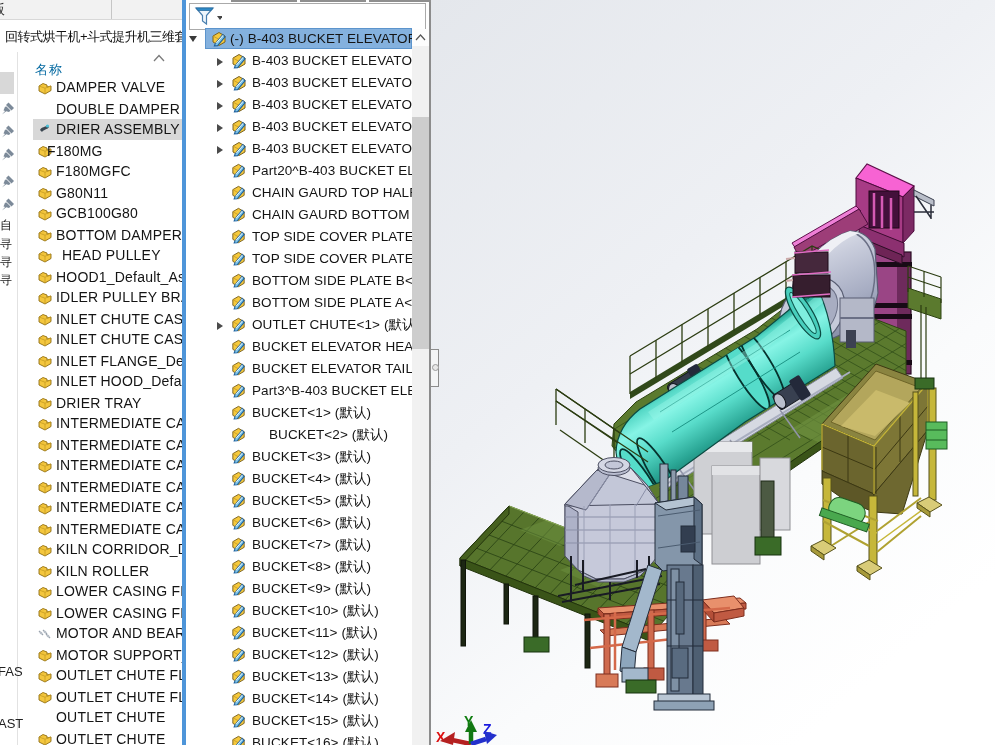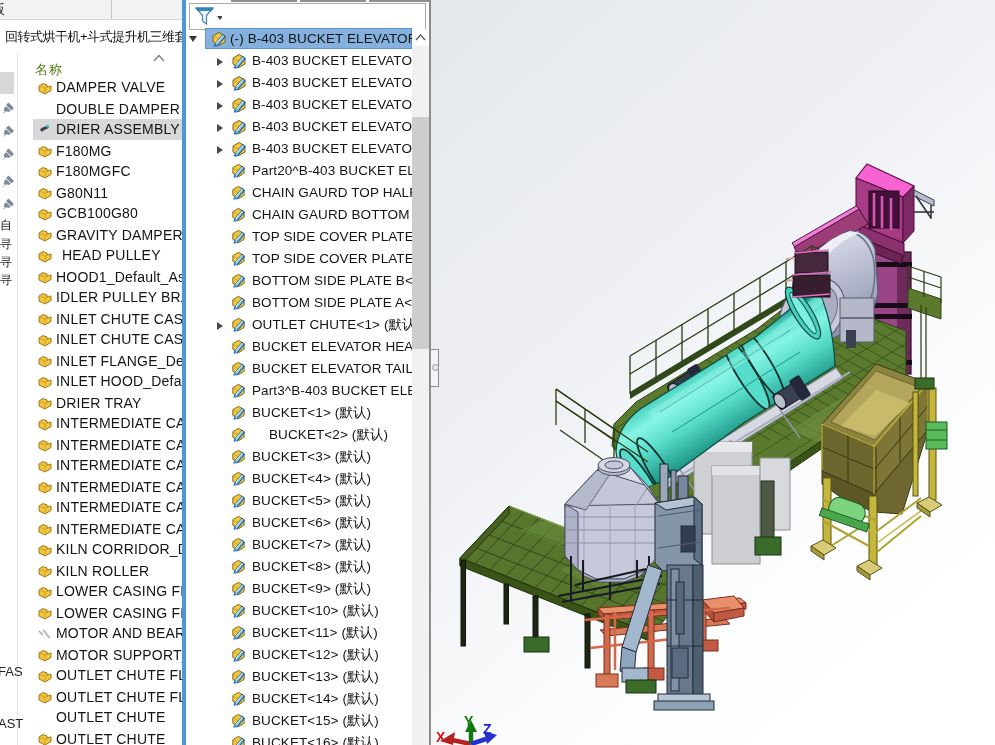--- a/index.html
+++ b/index.html
@@ -52,21 +52,21 @@
 <div class="abs" style="left:0;top:254px;width:17px;height:14px;overflow:hidden;font-size:12px;color:#222">寻找</div>
 <div class="abs" style="left:0;top:272px;width:17px;height:14px;overflow:hidden;font-size:12px;color:#222">寻找</div>
 <div class="abs" style="left:-2px;top:664px;font-size:13px;color:#222">FAS</div>
 <div class="abs" style="left:-2px;top:716px;font-size:13px;color:#222">AST</div>
 <div class="abs" style="left:0;top:0;width:182px;height:19px;background:#f2f2f2;border-bottom:1px solid #d8d8d8"></div>
 <div class="abs" style="left:111px;top:0;width:1px;height:19px;background:#c6c6c6"></div>
 <div class="abs" style="left:-9px;top:1px;font-size:14px;color:#333">版</div>
 <div class="abs" style="left:0;top:20px;width:182px;height:32px;background:#ffffff;overflow:hidden">
     <div class="abs" style="left:5px;top:8px;font-size:13px;letter-spacing:-0.5px;color:#111;white-space:nowrap">回转式烘干机+斗式提升机三维套</div>
   </div>
-<div class="abs" style="left:35px;top:61px;font-size:13px;color:#4d7c0f;letter-spacing:1px">名称</div>
+<div class="abs" style="left:35px;top:61px;font-size:13px;color:#0369a1;letter-spacing:1px">名称</div>
 <svg class="abs" style="left:153px;top:54px" width="12" height="8" viewBox="0 0 12 8">
     <path d="M1 7 L6 1.5 L11 7" fill="none" stroke="#7a7a7a" stroke-width="1.3"></path>
   </svg>
 <div class="abs" style="left:18px;top:77px;width:164px;height:668px;overflow:hidden">
 <svg class="abs" style="left:19px;top:3px" width="16" height="16" viewBox="0 0 16 16">
       <path d="M2 6 L6 3.5 L10 5 L10 7 L14 6 L14 10.5 L8 14 L2 11 Z" fill="#f3c63e" stroke="#8f6d14" stroke-width="0.9"></path>
       <path d="M2 6 L8 8.2 L14 6" fill="none" stroke="#c79c22" stroke-width="0.8"></path>
       <path d="M8 8.2 L8 14" fill="none" stroke="#c79c22" stroke-width="0.8"></path>
       <path d="M6 3.5 L6 6.8" fill="none" stroke="#e8b830" stroke-width="0.7"></path>
     </svg>
@@ -77,21 +77,21 @@
       <path d="M2 8 C4 4 7 6 9 3 L11 5 C9 8 6 7 4 10 Z" fill="#3a4650"></path>
       <circle cx="9.5" cy="4" r="1.6" fill="#49c0d8"></circle>
     </svg>
 <div class="row" style="left:38px;top:42px">DRIER ASSEMBLY</div>
 <svg class="abs" style="left:19px;top:66px" width="16" height="16" viewBox="0 0 16 16">
       <path d="M2 6 L6 3.5 L10 5 L10 7 L14 6 L14 10.5 L8 14 L2 11 Z" fill="#f3c63e" stroke="#8f6d14" stroke-width="0.9"></path>
       <path d="M2 6 L8 8.2 L14 6" fill="none" stroke="#c79c22" stroke-width="0.8"></path>
       <path d="M8 8.2 L8 14" fill="none" stroke="#c79c22" stroke-width="0.8"></path>
       <path d="M6 3.5 L6 6.8" fill="none" stroke="#e8b830" stroke-width="0.7"></path>
     </svg>
-<div class="row" style="left:38px;top:64px">F180MG</div>
+<div class="row" style="left:29px;top:64px">F180MG</div>
 <svg class="abs" style="left:19px;top:87px" width="16" height="16" viewBox="0 0 16 16">
       <path d="M2 6 L6 3.5 L10 5 L10 7 L14 6 L14 10.5 L8 14 L2 11 Z" fill="#f3c63e" stroke="#8f6d14" stroke-width="0.9"></path>
       <path d="M2 6 L8 8.2 L14 6" fill="none" stroke="#c79c22" stroke-width="0.8"></path>
       <path d="M8 8.2 L8 14" fill="none" stroke="#c79c22" stroke-width="0.8"></path>
       <path d="M6 3.5 L6 6.8" fill="none" stroke="#e8b830" stroke-width="0.7"></path>
     </svg>
 <div class="row" style="left:38px;top:84px">F180MGFC</div>
 <svg class="abs" style="left:19px;top:108px" width="16" height="16" viewBox="0 0 16 16">
       <path d="M2 6 L6 3.5 L10 5 L10 7 L14 6 L14 10.5 L8 14 L2 11 Z" fill="#f3c63e" stroke="#8f6d14" stroke-width="0.9"></path>
       <path d="M2 6 L8 8.2 L14 6" fill="none" stroke="#c79c22" stroke-width="0.8"></path>
@@ -105,21 +105,21 @@
       <path d="M8 8.2 L8 14" fill="none" stroke="#c79c22" stroke-width="0.8"></path>
       <path d="M6 3.5 L6 6.8" fill="none" stroke="#e8b830" stroke-width="0.7"></path>
     </svg>
 <div class="row" style="left:38px;top:126px">GCB100G80</div>
 <svg class="abs" style="left:19px;top:150px" width="16" height="16" viewBox="0 0 16 16">
       <path d="M2 6 L6 3.5 L10 5 L10 7 L14 6 L14 10.5 L8 14 L2 11 Z" fill="#f3c63e" stroke="#8f6d14" stroke-width="0.9"></path>
       <path d="M2 6 L8 8.2 L14 6" fill="none" stroke="#c79c22" stroke-width="0.8"></path>
       <path d="M8 8.2 L8 14" fill="none" stroke="#c79c22" stroke-width="0.8"></path>
       <path d="M6 3.5 L6 6.8" fill="none" stroke="#e8b830" stroke-width="0.7"></path>
     </svg>
-<div class="row" style="left:38px;top:148px">GRAVITY DAMPER</div>
+<div class="row" style="left:38px;top:148px">BOTTOM DAMPER</div>
 <svg class="abs" style="left:19px;top:171px" width="16" height="16" viewBox="0 0 16 16">
       <path d="M2 6 L6 3.5 L10 5 L10 7 L14 6 L14 10.5 L8 14 L2 11 Z" fill="#f3c63e" stroke="#8f6d14" stroke-width="0.9"></path>
       <path d="M2 6 L8 8.2 L14 6" fill="none" stroke="#c79c22" stroke-width="0.8"></path>
       <path d="M8 8.2 L8 14" fill="none" stroke="#c79c22" stroke-width="0.8"></path>
       <path d="M6 3.5 L6 6.8" fill="none" stroke="#e8b830" stroke-width="0.7"></path>
     </svg>
 <div class="row" style="left:44px;top:168px">HEAD PULLEY</div>
 <svg class="abs" style="left:19px;top:192px" width="16" height="16" viewBox="0 0 16 16">
       <path d="M2 6 L6 3.5 L10 5 L10 7 L14 6 L14 10.5 L8 14 L2 11 Z" fill="#f3c63e" stroke="#8f6d14" stroke-width="0.9"></path>
       <path d="M2 6 L8 8.2 L14 6" fill="none" stroke="#c79c22" stroke-width="0.8"></path>

